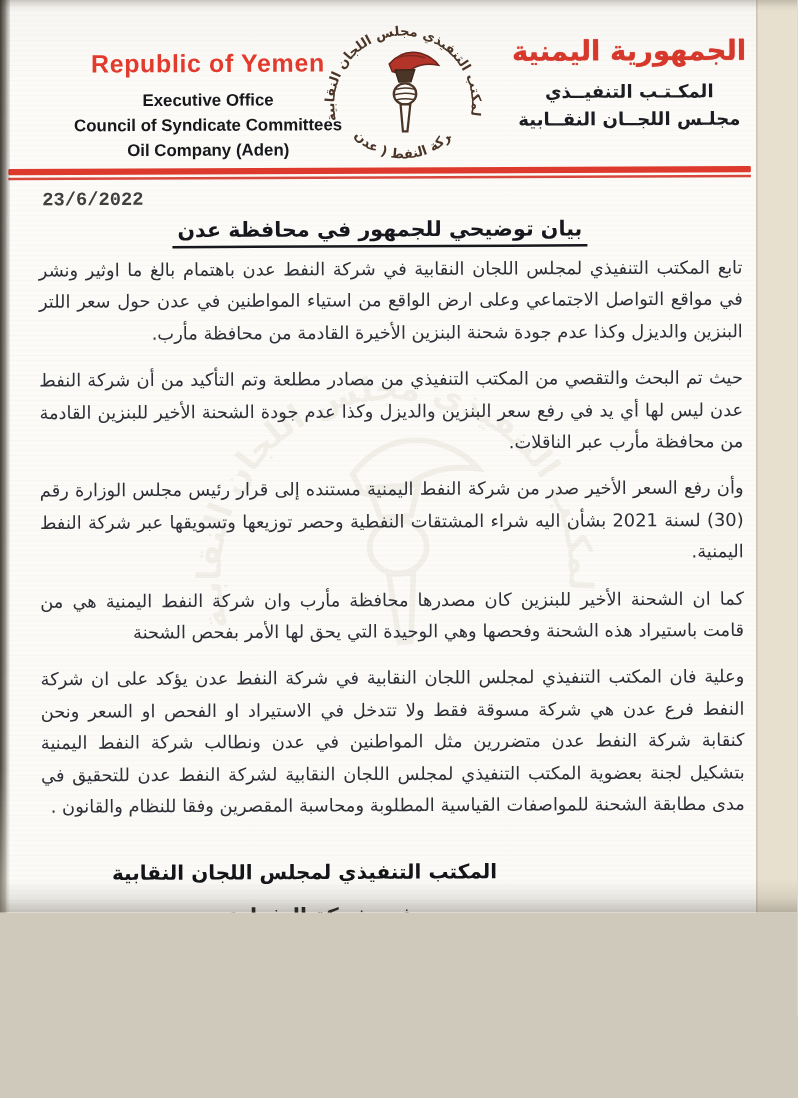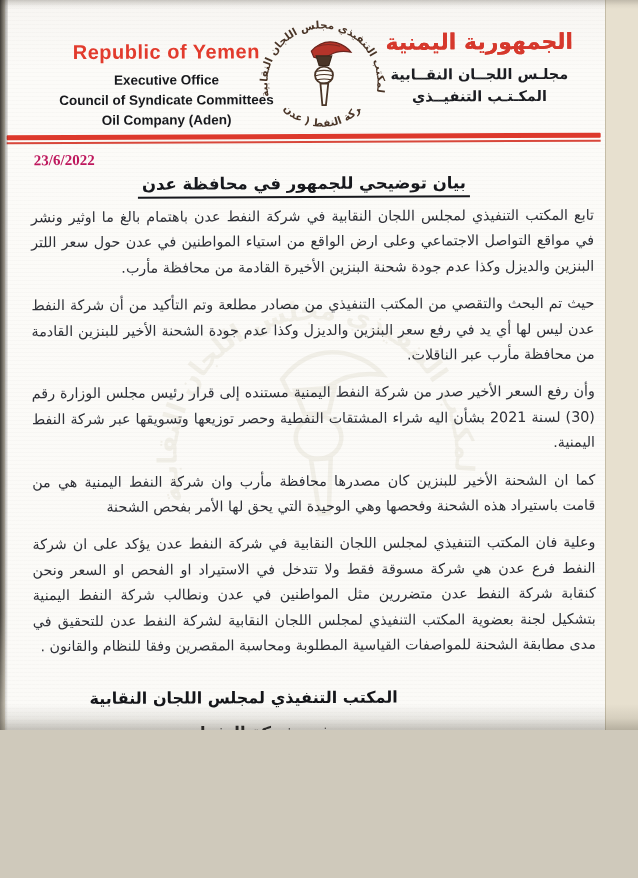--- a/index.html
+++ b/index.html
@@ -30,31 +30,31 @@
   .content { position:absolute; left:5px; top:0; width:600px; height:878px; transform:rotate(-0.25deg); }
 
   
   .hdr-en { position:absolute; left:18px; top:40px; width:290px; text-align:center;
             font-family:"Liberation Sans", sans-serif; }
   .hdr-en .country { color:#e23b2d; font-size:20px; font-weight:bold; letter-spacing:.5px; margin-bottom:7px; }
   .hdr-en .ln { color:#17181c; font-size:13.5px; font-weight:bold; line-height:20px; }
 
   .hdr-logo { position:absolute; left:248px; top:14px; width:142px; height:128px; }
 
-  .hdr-ar { position:absolute; left:381px; top:28px; width:190px; text-align:center; direction:rtl; }
+  .hdr-ar { position:absolute; left:405px; top:28px; width:190px; text-align:center; direction:rtl; }
   .hdr-ar .callig { color:#d6382c; font-size:22px; font-weight:bold; line-height:30px;
                     text-shadow:0 0 .6px #d6382c; margin-bottom:6px; }
   .hdr-ar .ln { color:#1c1d22; font-size:14.5px; font-weight:bold; line-height:22px; }
 
   .red-rule { position:absolute; left:3px; top:134px; width:594px; height:10px; }
   .red-rule .thick { height:4.5px; background:#dd392c; border-radius:1px; }
   .red-rule .thin  { height:2px; background:#d8473b; margin-top:2.5px; }
 
-  .date { position:absolute; left:30px; top:151px; font-family:Liberation Serif, serif;
-          font-size:15px; font-weight:bold; color:#be185d; }
+  .date { position:absolute; left:30px; top:151px; font-family:Liberation Mono, monospace;
+          font-size:15px; font-weight:bold; color:#404040; }
 
   .doc-title { position:absolute; left:0; top:174px; width:600px; text-align:center; direction:rtl; }
   .doc-title span { display:inline-block; font-size:16.5px; font-weight:bold; color:#17181d;
                     border-bottom:2.2px solid #17181d; padding:0 4px 3px; }
 
   
   .body-text { position:absolute; left:27px; top:204px; width:563px; direction:rtl;
                text-align:justify; color:#2e3037; font-size:14.3px; line-height:25.4px; z-index:2; }
   .body-text p { margin-bottom:12px; }
 
@@ -106,22 +106,22 @@
           <path d="M38 30 L64 30 L59 46 L43 46 Z" fill="#4a3527" stroke="#3a281c" stroke-width="2"></path>
           <ellipse cx="51" cy="62" rx="15" ry="14" fill="#fdfbf7" stroke="#4a3527" stroke-width="3"></ellipse>
           <path d="M38 56 Q51 52 64 56 M37 63 Q51 59 65 63 M39 70 Q51 67 63 70" fill="none" stroke="#4a3527" stroke-width="2"></path>
           <path d="M45 76 L58 76 L54 112 L48 112 Z" fill="#fdfbf7" stroke="#4a3527" stroke-width="3"></path>
         </g>
       </svg>
     </div>
 
     <div class="hdr-ar">
       <div class="callig">الجمهورية اليمنية</div>
+      <div class="ln">المكـتـب التنفيــذي</div>
       <div class="ln">مجلـس اللجــان النقــابية</div>
-      <div class="ln">المكـتـب التنفيــذي</div>
     </div>
 
     <div class="red-rule">
       <div class="thick"></div>
       <div class="thin"></div>
     </div>
 
     <div class="date">23/6/2022</div>
 
     <div class="doc-title">

